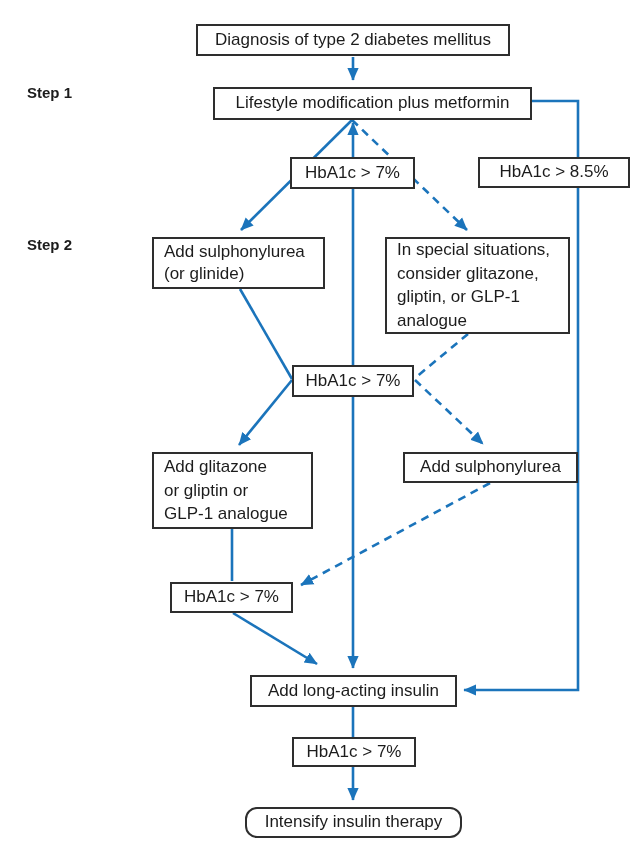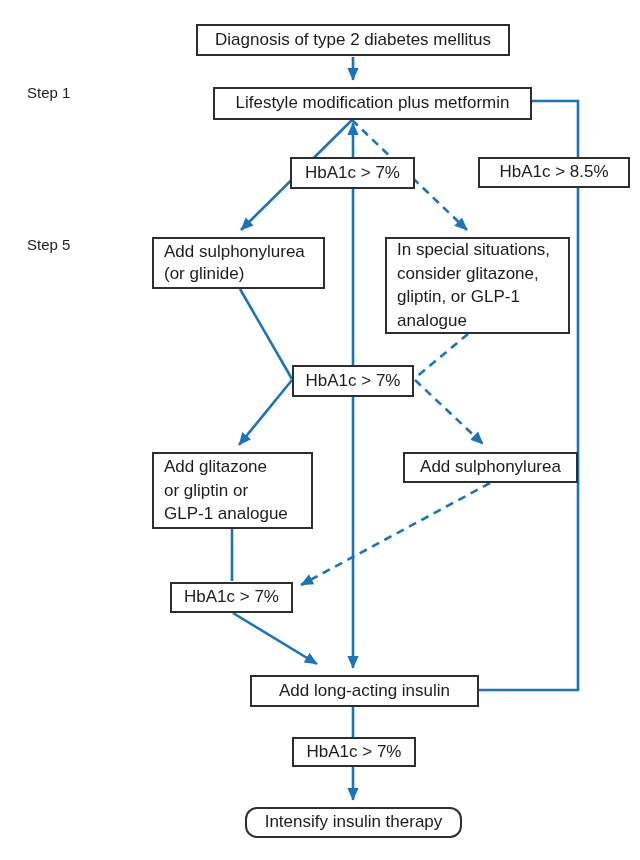--- a/index.html
+++ b/index.html
@@ -10,34 +10,34 @@
   #edges{position:absolute;left:0;top:0;width:640px;height:860px;}
   .node{
     position:absolute;box-sizing:border-box;background:#ffffff;
     border:2px solid #2e2e2e;color:#1c1c1c;font-size:17px;
     display:flex;align-items:center;justify-content:center;
     text-align:center;line-height:1.3;
   }
   .node.left{justify-content:flex-start;text-align:left;padding-left:10px;padding-right:6px;}
   .node span{white-space:pre-line;}
   .step{
-    position:absolute;font-weight:normal;font-size:15px;color:#1c1c1c;
+    position:absolute;font-weight:bold;font-size:15px;color:#1c1c1c;
   }
   
   #n-diagnosis{left:196px;top:24px;width:314px;height:32px;}
   #n-lifestyle{left:193px;top:87px;width:319px;height:33px;margin-left:20px;}
   #n-hba1c-top{left:290px;top:157px;width:125px;height:32px;}
   #n-hba1c-85{left:478px;top:157px;width:152px;height:31px;}
   #n-add-sulph-1{left:152px;top:237px;width:173px;height:52px;}
   #n-special{left:385px;top:237px;width:185px;height:97px;line-height:1.38;align-items:flex-end;}
   #n-hba1c-mid{left:292px;top:365px;width:122px;height:32px;}
   #n-add-glit{left:152px;top:452px;width:161px;height:77px;line-height:1.4;}
   #n-add-sulph-2{left:403px;top:452px;width:175px;height:31px;}
   #n-hba1c-low{left:170px;top:582px;width:123px;height:31px;}
-  #n-add-insulin{left:250px;top:675px;width:229px;height:32px;}
+  #n-add-insulin{left:250px;top:675px;width:207px;height:32px;}
   #n-hba1c-bottom{left:292px;top:737px;width:124px;height:30px;}
   #n-intensify{left:245px;top:807px;width:217px;height:31px;border-radius:12px;}
   #step-1{left:27px;top:84px;}
   #step-2{left:27px;top:236px;}
 </style>
 </head>
 <body>
 
 <div id="canvas">
 
@@ -71,21 +71,21 @@
 
       <path d="M490,483 L301,585" stroke-dasharray="8 6" marker-end="url(#ah)"></path>
 
       <path d="M233,613 L317,664" marker-end="url(#ah)"></path>
 
       <path d="M353,707 L353,800" marker-end="url(#ah)"></path>
     </g>
   </svg>
 
   <div class="step" id="step-1">Step 1</div>
-  <div class="step" id="step-2">Step 5</div>
+  <div class="step" id="step-2">Step 2</div>
 
   <div class="node" id="n-diagnosis">
     <span>Diagnosis of type 2 diabetes mellitus</span>
   </div>
   <div class="node" id="n-lifestyle">
     <span>Lifestyle modification plus metformin</span>
   </div>
   <div class="node" id="n-hba1c-top">
     <span>HbA1c &gt; 7%</span>
   </div>

